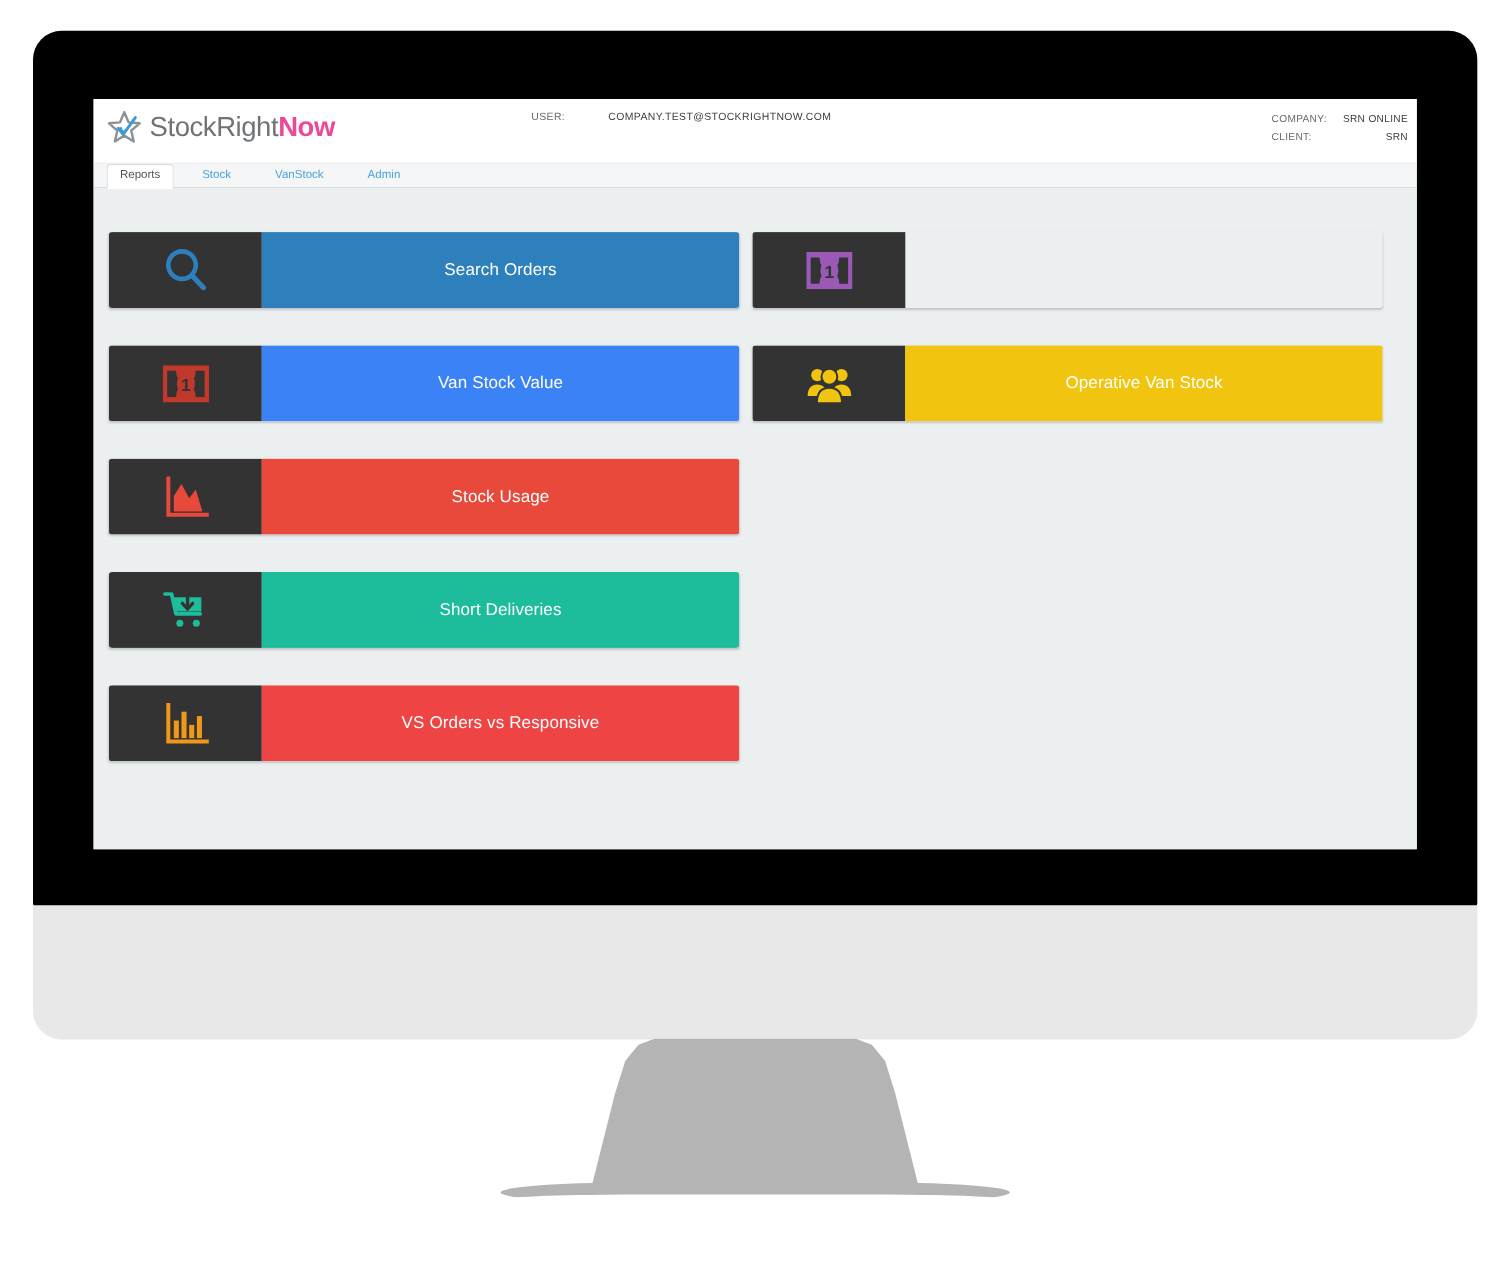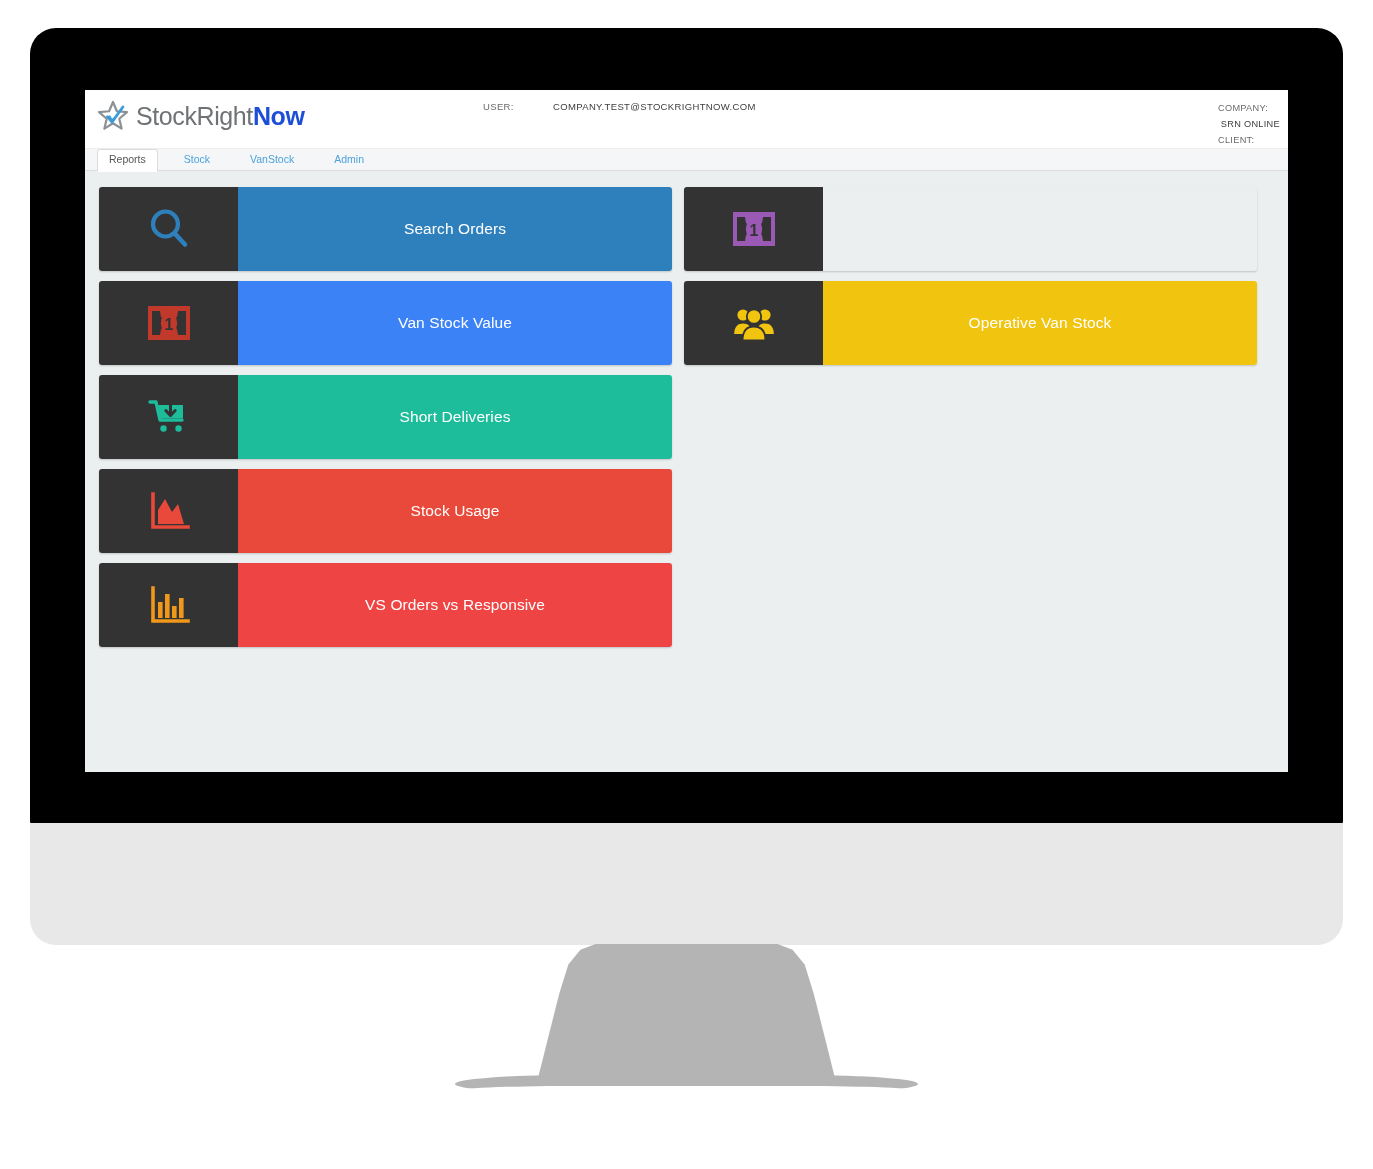--- a/index.html
+++ b/index.html
@@ -99,21 +99,21 @@
     gap: 6px;
   }
   .logo-mark { width: 34px; height: 34px; display: block; }
   .logo-text {
     font-size: 25px;
     letter-spacing: -0.4px;
     color: #6f7376;
     font-family: "Liberation Sans", sans-serif;
     white-space: nowrap;
   }
-  .logo-text .accent { color: #1d4ed8; font-weight: bold; }
+  .logo-text .accent { color: #ec4899; font-weight: bold; }
 
   .user-block {
     position: absolute;
     left: 398px;
     top: 11px;
     display: flex;
     font-size: 9.5px;
     letter-spacing: 0.35px;
     color: #4a4a4a;
   }
@@ -125,21 +125,20 @@
     right: 8px;
     top: 10px;
     font-size: 9.2px;
     letter-spacing: 0.3px;
     color: #4a4a4a;
   }
   .account-row {
     display: flex;
     justify-content: flex-end;
     line-height: 16px;
-    flex-direction: column;
   }
   .account-row .lbl { width: 62px; color: #6a6a6a; text-align: left;}
   .account-row .val { width: 62px; text-align: right; color: #3d3d3d; }
 
   
   .nav-bar {
     position: relative;
     height: 22px;
     background: #f5f6f7;
     border-bottom: 1px solid #dcdcdc;
@@ -182,25 +181,26 @@
     gap: 12px;
   }
   .tile-col {
     display: flex;
     flex-direction: column;
     gap: 10px;
     width: 573px;
   }
   .tile {
     display: flex;
-    height: 84px;
+    height: 69px;
     border-radius: 3px;
     overflow: hidden;
     box-shadow: 0 1px 2px rgba(0,0,0,0.18);
     cursor: pointer;
+    margin-top: 24px;
   }
   .tile-icon {
     width: 139px;
     background: #333333;
     display: flex;
     align-items: center;
     justify-content: center;
     flex: none;
   }
   .tile-icon svg { display: block; }
@@ -287,43 +287,43 @@
                   <path d="M0 0 H42 V34 H0 Z" fill="#c0392b"></path>
                   <path d="M4 5 H12 A9 12 0 0 0 30 5 H38 V29 H30 A9 12 0 0 0 12 29 H4 Z" fill="#333333"></path>
                   <ellipse cx="21" cy="17" rx="8.2" ry="10" fill="#c0392b"></ellipse>
                   <text x="21" y="23.5" font-family="Liberation Sans, sans-serif" font-size="16" font-weight="bold" fill="#333333" text-anchor="middle">1</text>
                 </svg>
               </div>
               <div class="tile-label" style="background: #3b82f6;">Van Stock Value</div>
             </div>
             <div class="tile">
               <div class="tile-icon" style="background: rgb(51, 51, 51);">
+                <svg xmlns="http://www.w3.org/2000/svg" width="42" height="40" viewBox="0 0 42 40">
+                  <path d="M5 3 V36 H40" fill="none" stroke="#e8493a" stroke-width="3.6" stroke-linecap="square"></path>
+                  <path d="M10 33 L10 19 L17 8 L24 21 L30 13 L36 33 Z" fill="#e8493a"></path>
+                </svg>
+              </div>
+              <div class="tile-label" style="background: rgb(232, 73, 58);">Stock Usage</div>
+            </div>
+            <div class="tile">
+              <div class="tile-icon" style="background: rgb(51, 51, 51);">
                 <svg xmlns="http://www.w3.org/2000/svg" width="44" height="40" viewBox="0 0 44 40">
                   <path d="M3 5 H9 L13 23 H35" fill="none" stroke="#1dbc9b" stroke-width="3.4" stroke-linecap="round" stroke-linejoin="round"></path>
                   <path d="M11 8 H36 V21 H13.5 Z" fill="#1dbc9b"></path>
                   <path d="M23.5 7 V17" stroke="#333333" stroke-width="3" stroke-linecap="round"></path>
                   <path d="M18.8 13.5 L23.5 18.6 L28.2 13.5" fill="none" stroke="#333333" stroke-width="3" stroke-linecap="round" stroke-linejoin="round"></path>
                   <circle cx="16.5" cy="31.5" r="3.2" fill="#1dbc9b"></circle>
                   <circle cx="31.5" cy="31.5" r="3.2" fill="#1dbc9b"></circle>
                 </svg>
               </div>
               <div class="tile-label" style="background: rgb(29, 188, 155);">Short Deliveries</div>
             </div>
             <div class="tile">
               <div class="tile-icon" style="background: rgb(51, 51, 51);">
                 <svg xmlns="http://www.w3.org/2000/svg" width="42" height="40" viewBox="0 0 42 40">
-                  <path d="M5 3 V36 H40" fill="none" stroke="#e8493a" stroke-width="3.6" stroke-linecap="square"></path>
-                  <path d="M10 33 L10 19 L17 8 L24 21 L30 13 L36 33 Z" fill="#e8493a"></path>
-                </svg>
-              </div>
-              <div class="tile-label" style="background: rgb(232, 73, 58);">Stock Usage</div>
-            </div>
-            <div class="tile">
-              <div class="tile-icon" style="background: rgb(51, 51, 51);">
-                <svg xmlns="http://www.w3.org/2000/svg" width="42" height="40" viewBox="0 0 42 40">
                   <path d="M5 3 V36 H40" fill="none" stroke="#f0981a" stroke-width="3.6" stroke-linecap="square"></path>
                   <rect x="10" y="17" width="4.6" height="16" fill="#f0981a"></rect>
                   <rect x="17" y="9" width="4.6" height="24" fill="#f0981a"></rect>
                   <rect x="24" y="21" width="4.6" height="12" fill="#f0981a"></rect>
                   <rect x="31" y="13" width="4.6" height="20" fill="#f0981a"></rect>
                 </svg>
               </div>
               <div class="tile-label" style="background: #ef4444;">VS Orders vs Responsive</div>
             </div>
           </div>

